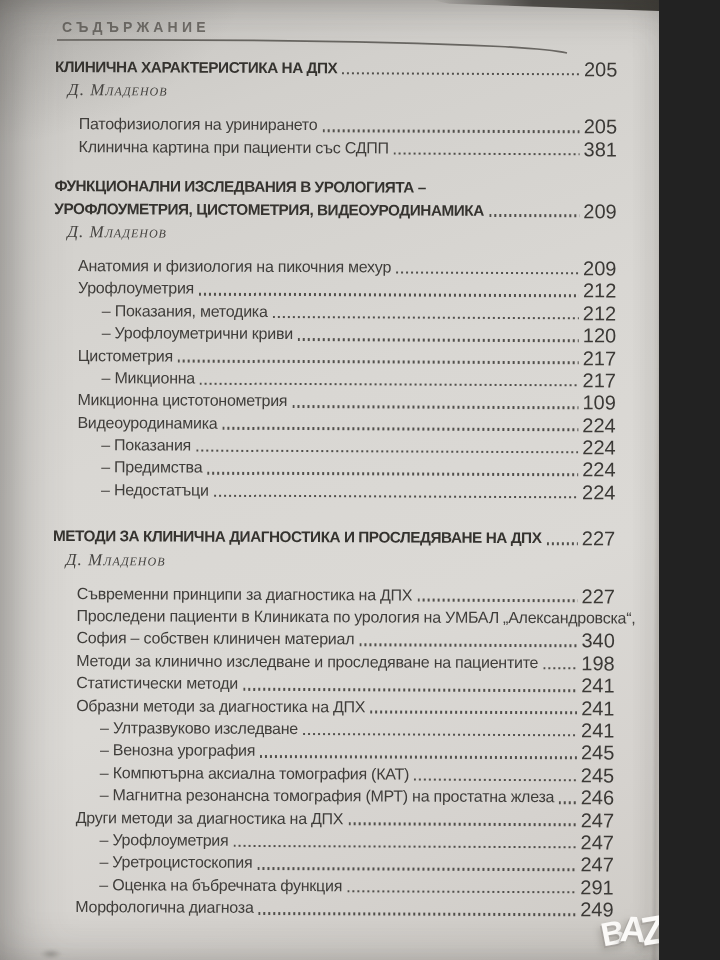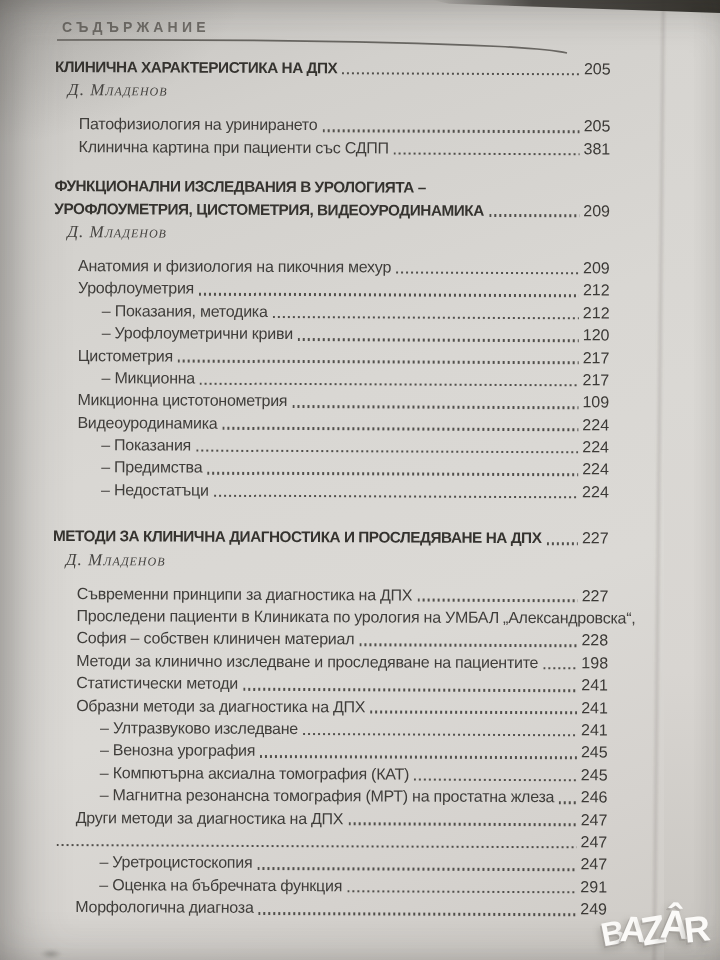--- a/index.html
+++ b/index.html
@@ -1,17 +1,17 @@
 <!DOCTYPE html>
 <html><head>
 <meta charset="utf-8">
 <style>
   html,body{margin:0;padding:0;background:#222;}
   .photo{
-    position:relative; width:720px; height:960px; overflow:hidden;
+    position:relative; width:659px; height:960px; overflow:hidden;
     font-family:"Liberation Sans", sans-serif;
     background:
       radial-gradient(430px 270px at -50px -40px, rgba(62,60,56,.30), transparent 70%),
       linear-gradient(160deg,#c7c5c1 0%,#d2d0cc 16%,#d9d7d3 42%,#dbd9d5 64%,#d5d2ce 84%,#cecbc6 100%);
   }
   
   .fold-strip{position:absolute; left:664px; top:0; width:56px; height:100%;
     background:linear-gradient(180deg,#d6d4d0 0%,#dad8d4 40%,#d8d5d1 70%,#c8c5c0 100%);}
   .fold-line{position:absolute; left:662px; top:-6px; width:3px; height:104%;
     background:rgba(88,86,82,.20); filter:blur(1.4px);
@@ -33,21 +33,21 @@
   .toc{position:absolute; left:55px; top:56px; width:563px; color:#3f3d3a;
     transform:rotate(.25deg); transform-origin:left top;}
   .row{display:flex; align-items:flex-end; height:22.4px; line-height:22.4px;}
   .row .label{white-space:nowrap; flex:0 0 auto; font-size:16px; letter-spacing:-.25px;}
   .row.title .label{font-weight:700; font-size:15.3px; letter-spacing:-.45px; color:#35332f;}
   .row.e1 .label{margin-left:24px;}
   .row.e2 .label{margin-left:48px;}
   .dots{flex:1 1 auto; height:2.6px; margin:0 2px 5px 5px; min-width:8px;
     background-image:radial-gradient(circle at 1.1px 1.3px, #514f4b 1.05px, transparent 1.35px);
     background-size:5px 2.6px; background-repeat:repeat-x;}
-  .pg{flex:0 0 34px; font-size:16px; padding-left:2px; color:#3b3936;}
+  .pg{flex:0 0 34px; font-size:20px; padding-left:2px; color:#3b3936;}
   .author{height:23px; line-height:23px; margin-left:13px;
     font-family:"Liberation Serif", serif; font-style:italic; font-variant:small-caps;
     font-size:17px; letter-spacing:1px; color:#454340;}
   .entries{margin-top:12px;}
   .sec2{margin-top:17px;}
   .sec3{margin-top:24px;}
   
   .user-watermark{position:absolute; left:16px; top:21px; font-size:27px; font-weight:700;
     color:rgba(253,253,253,.95); letter-spacing:.2px;
     text-shadow:0 0 3px rgba(255,255,255,.35); z-index:30;}
@@ -181,21 +181,21 @@
             <span class="label">Съвременни принципи за диагностика на ДПХ</span>
             <span class="dots"></span>
             <span class="pg">227</span>
           </div>
           <div class="row e1">
             <span class="label">Проследени пациенти в Клиниката по урология на УМБАЛ „Александровска“,</span>
           </div>
           <div class="row e1">
             <span class="label">София – собствен клиничен материал</span>
             <span class="dots"></span>
-            <span class="pg">228</span>
+            <span class="pg">340</span>
           </div>
           <div class="row e1">
             <span class="label">Методи за клинично изследване и проследяване на пациентите</span>
             <span class="dots"></span>
             <span class="pg">198</span>
           </div>
           <div class="row e1">
             <span class="label">Статистически методи</span>
             <span class="dots"></span>
             <span class="pg">241</span>
@@ -224,20 +224,21 @@
             <span class="label">– Магнитна резонансна томография (МРТ) на простатна жлеза</span>
             <span class="dots"></span>
             <span class="pg">246</span>
           </div>
           <div class="row e1">
             <span class="label">Други методи за диагностика на ДПХ</span>
             <span class="dots"></span>
             <span class="pg">247</span>
           </div>
           <div class="row e2">
+            <span class="label">– Урофлоуметрия</span>
             <span class="dots"></span>
             <span class="pg">247</span>
           </div>
           <div class="row e2">
             <span class="label">– Уретроцистоскопия</span>
             <span class="dots"></span>
             <span class="pg">247</span>
           </div>
           <div class="row e2">
             <span class="label">– Оценка на бъбречната функция</span>

